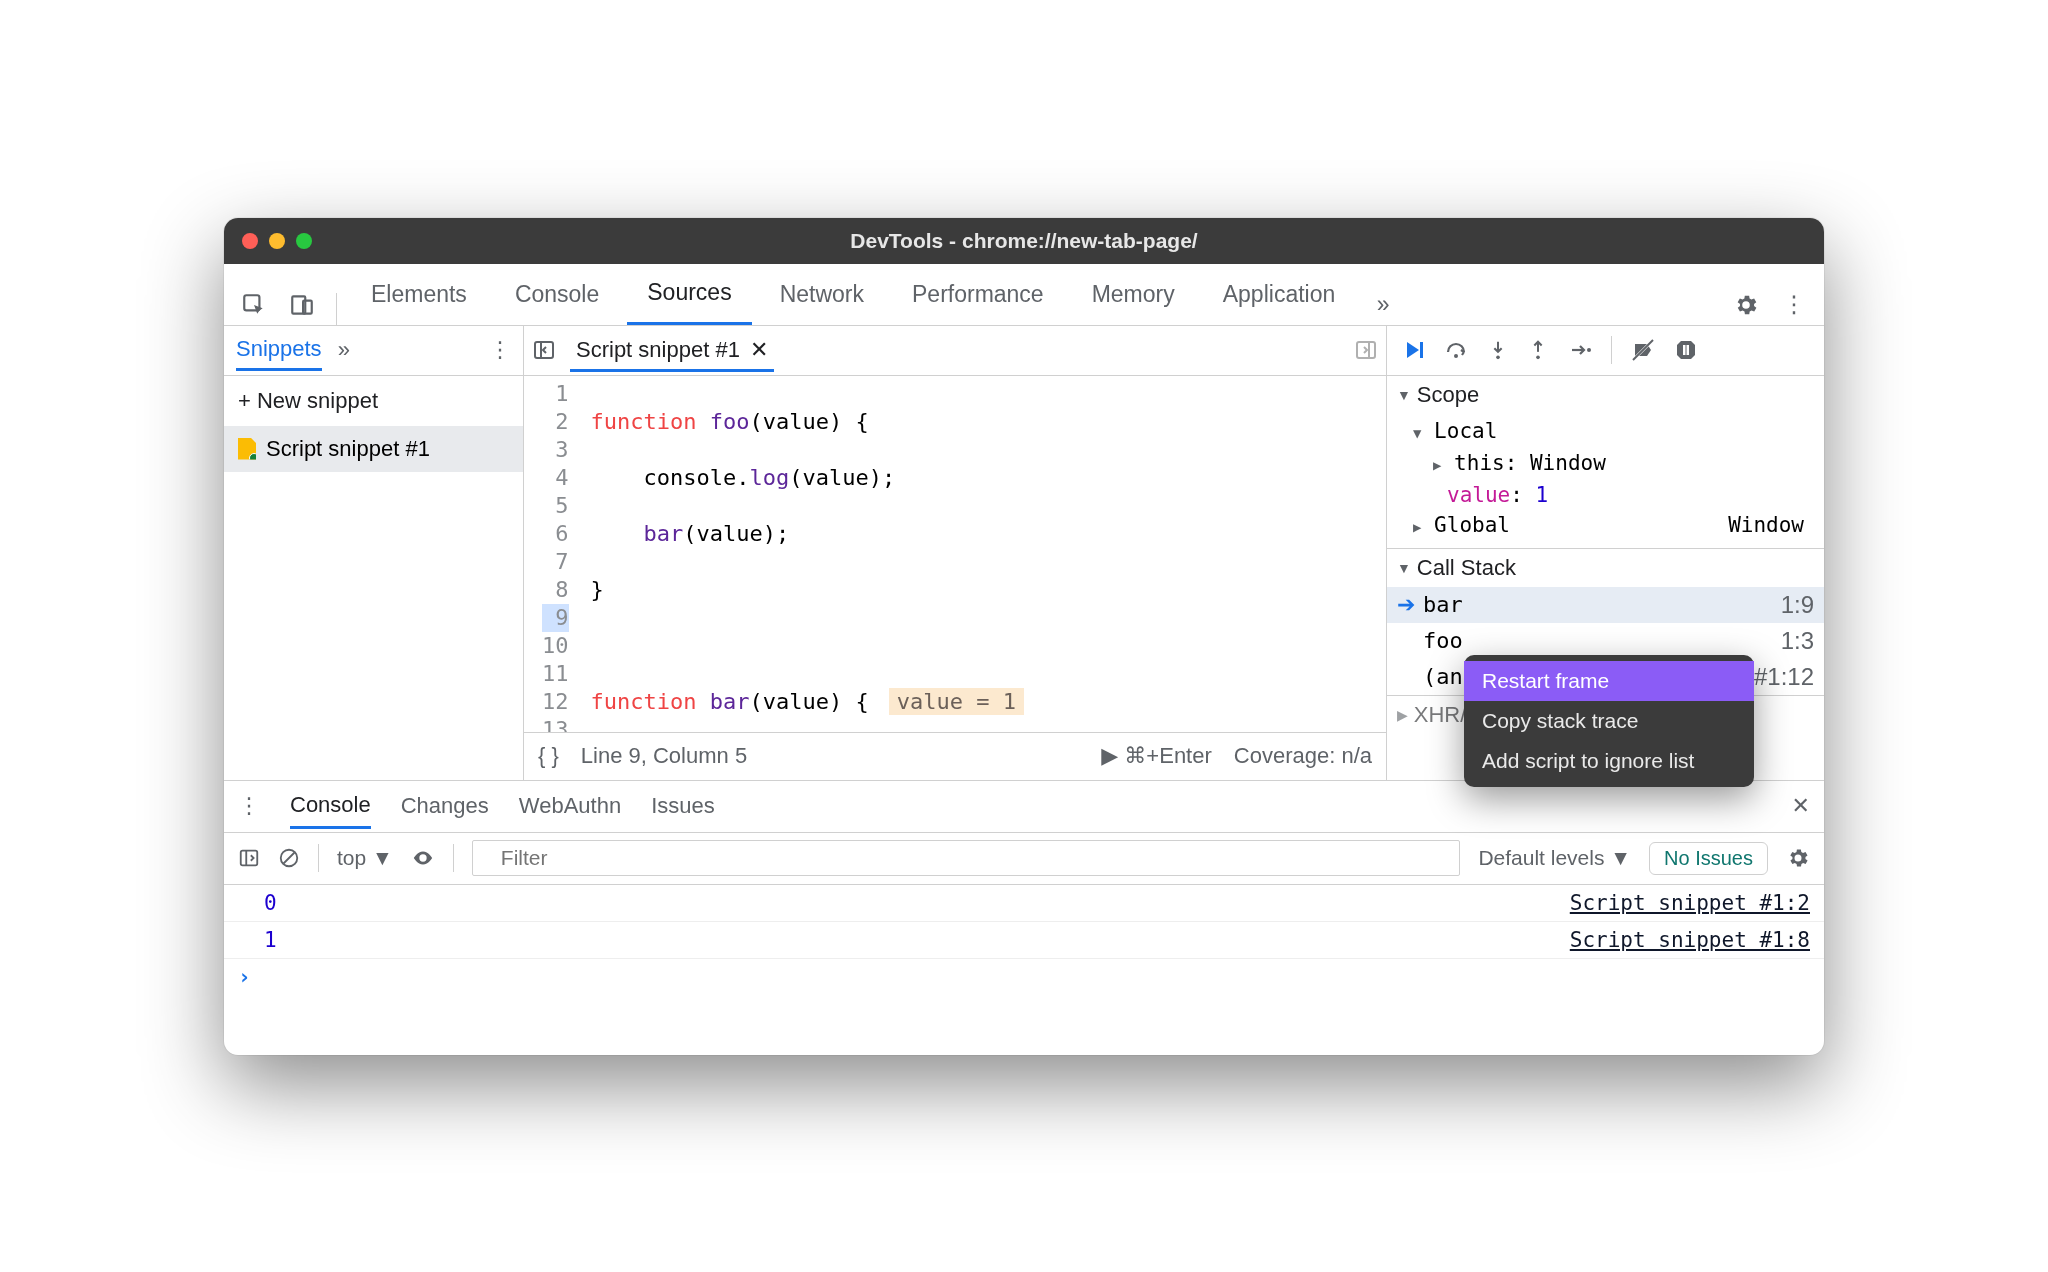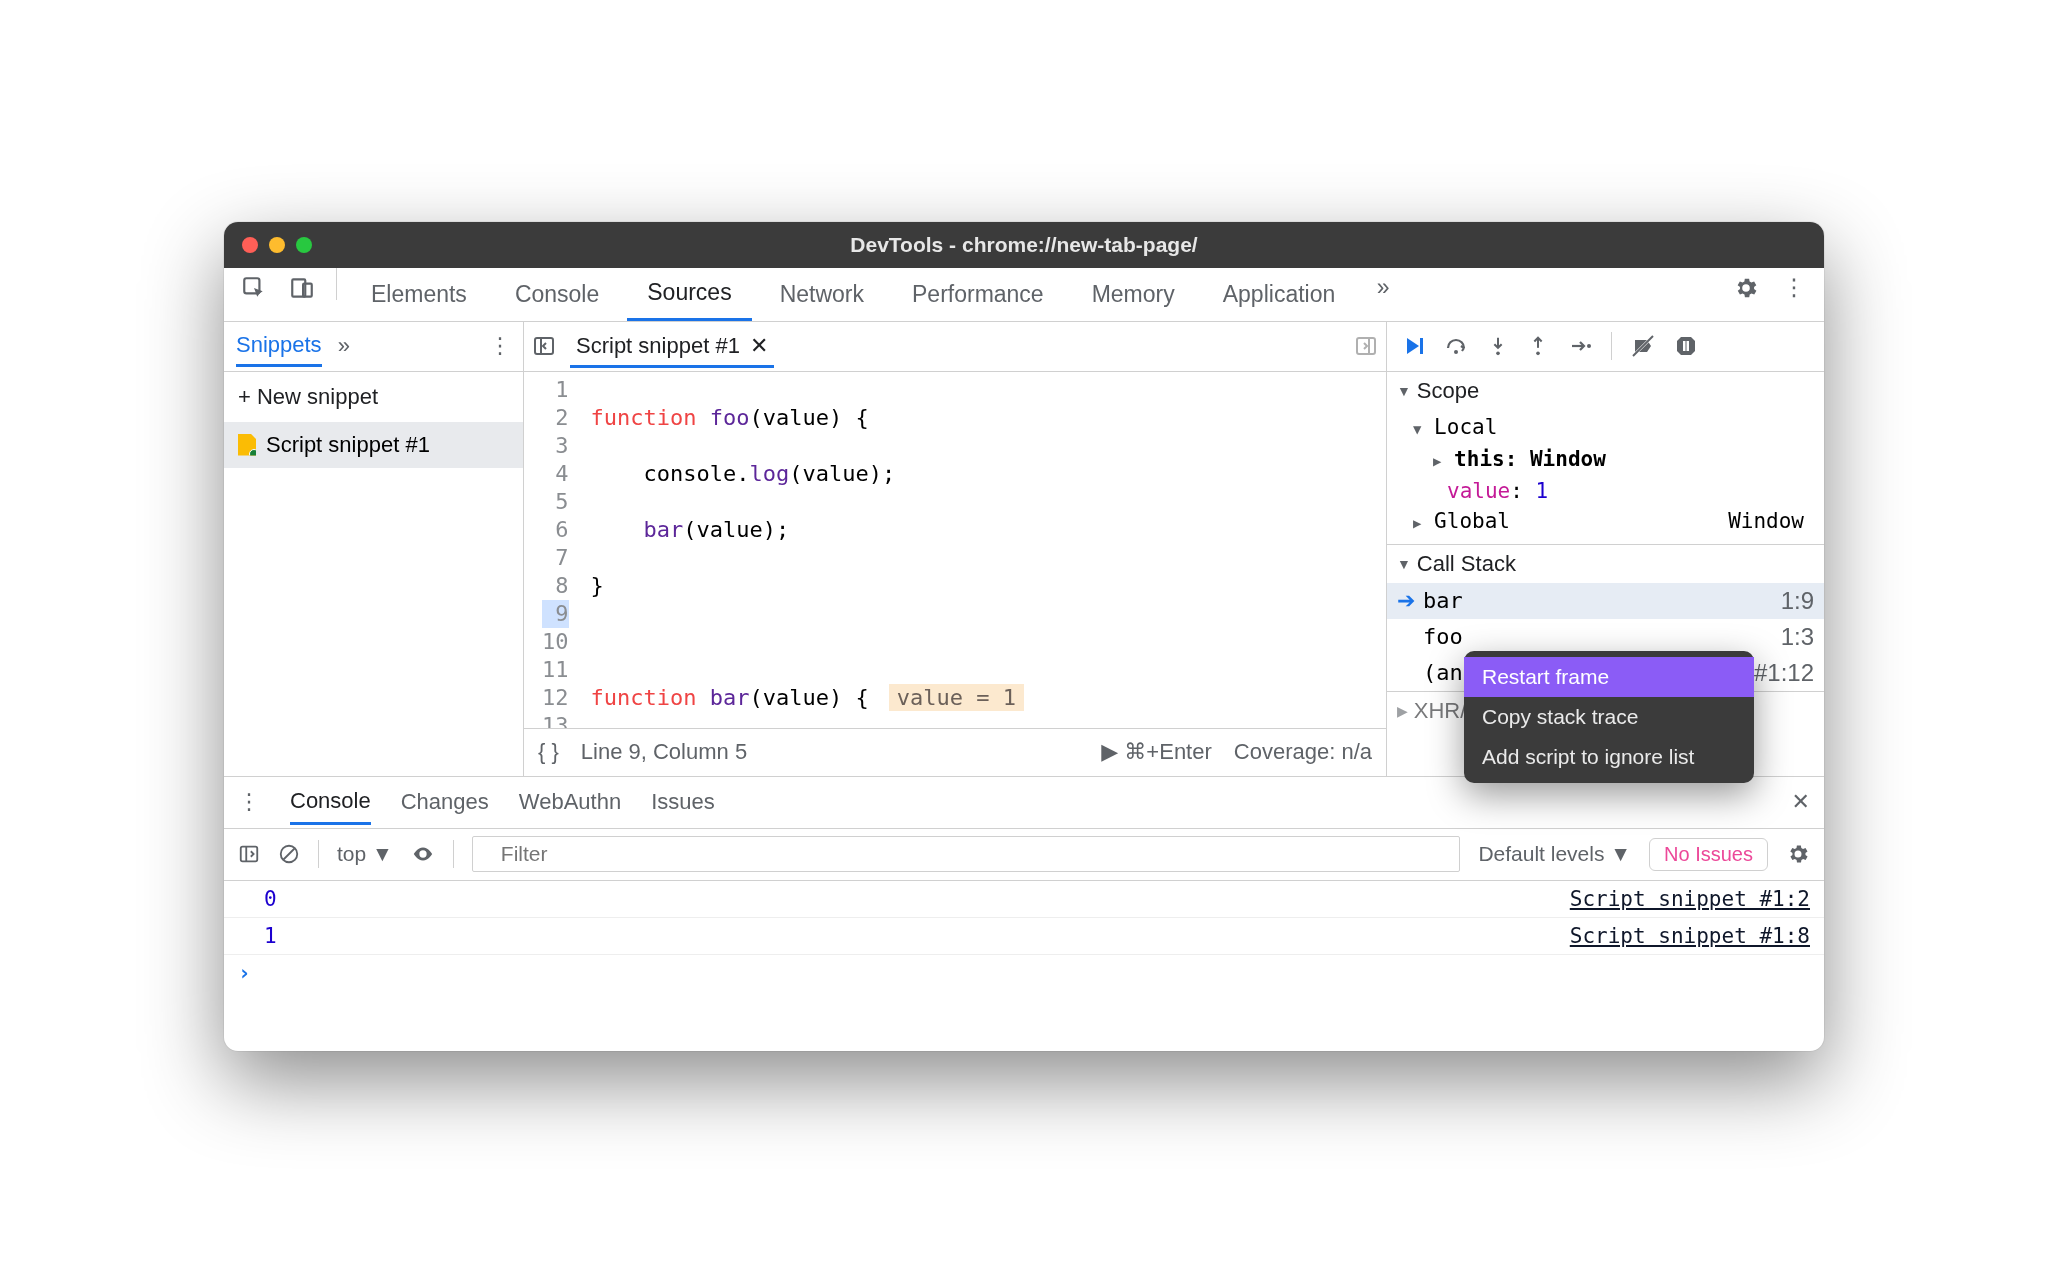--- a/index.html
+++ b/index.html
@@ -28,21 +28,21 @@
   position: relative;
 }
 .traffic { display: flex; gap: 11px; }
 .tl { width: 16px; height: 16px; border-radius: 50%; }
 .tl.red { background: #ff5f57; }
 .tl.yellow { background: #febc2e; }
 .tl.green { background: #28c840; }
 .title { position: absolute; left:0; right:0; text-align:center; color:#e7e7e7; font-size:21px; font-weight:700; pointer-events:none; }
 
 .main-tabs {
-  display: flex; align-items: flex-start; height: 54px;
+  display: flex; align-items: flex-end; height: 62px;
   border-bottom: 1px solid #d0d0d0; padding: 0 10px; gap: 8px; color:#5f6368; font-size:23px;
 }
 .ico-btn { width:40px; height:40px; display:flex; align-items:center; justify-content:center; color:#5f6368; }
 .main-tabs .tab { padding: 0 20px; height:100%; display:flex; align-items:center; cursor:pointer; }
 .main-tabs .tab.active { color:#202124; font-weight:500; border-bottom: 3px solid #1a73e8; }
 .spacer { flex:1; }
 
 .body3 { display:flex; height: 454px; }
 .left-panel { width: 300px; border-right:1px solid #d0d0d0; display:flex; flex-direction:column; }
 .lp-head { height:50px; display:flex; align-items:center; padding:0 12px; gap:16px; color:#5f6368; font-size:22px; border-bottom:1px solid #d0d0d0; }
@@ -92,21 +92,21 @@
   width:290px;
 }
 .ctx-item { padding:8px 18px; cursor:pointer; }
 .ctx-item.sel { background:#8b5cf6; color:#fff; }
 
 .drawer { border-top:1px solid #d0d0d0; }
 .dr-tabs { height:52px; display:flex; align-items:center; gap:30px; padding:0 14px; font-size:22px; color:#5f6368; border-bottom:1px solid #d0d0d0; }
 .dr-tabs .active { color:#202124; border-bottom:3px solid #1a73e8; padding-bottom:8px; margin-top:8px; }
 .dr-toolbar { height:52px; display:flex; align-items:center; gap:18px; padding:0 14px; border-bottom:1px solid #d0d0d0; color:#5f6368; font-size:21px; }
 .filter-in { flex:1; border:1px solid #d0d0d0; height:36px; padding:0 28px; font-size:21px; border-radius:2px; }
-.pill-btn { border:1px solid #d0d0d0; border-radius:6px; padding:4px 14px; background:#fff; font-size:20px; color:#ec4899; }
+.pill-btn { border:1px solid #d0d0d0; border-radius:6px; padding:4px 14px; background:#fff; font-size:20px; color:#0f766e; }
 .console-rows { font-family:"SF Mono",Menlo,monospace; font-size:21px; }
 .c-row { display:flex; padding:6px 14px; border-bottom:1px solid #eee; }
 .c-val { color:#1c00cf; padding-left:26px; }
 .c-src { margin-left:auto; color:#0f172a; text-decoration:underline; }
 .c-prompt { color:#1a73e8; padding:6px 14px; font-weight:600; }
 
 svg { display:block; }
 </style>
 </head>
 <body>
@@ -287,21 +287,21 @@
           </span>
       </div>
 
       <div class="sect">
         <div class="sect-h">
             <span class="tri">▼</span>
             <span>Scope</span>
           </div>
         <div class="sc-body">
           <div><span class="tri">▼</span> <span>Local</span></div>
-          <div style="padding-left:20px;font-weight:bold;"><span class="tri">▶</span> <span>this</span>: <span>Window</span></div>
+          <div style="padding-left:20px;"><span class="tri">▶</span> <span>this</span>: <span>Window</span></div>
           <div style="padding-left:34px;"><span class="purple">value</span>: <span class="blue">1</span></div>
           <div class="glob">
               <span><span class="tri">▶</span> <span>Global</span></span>
               <span>Window</span>
             </div>
         </div>
       </div>
 
       <div class="sect">
         <div class="sect-h">

